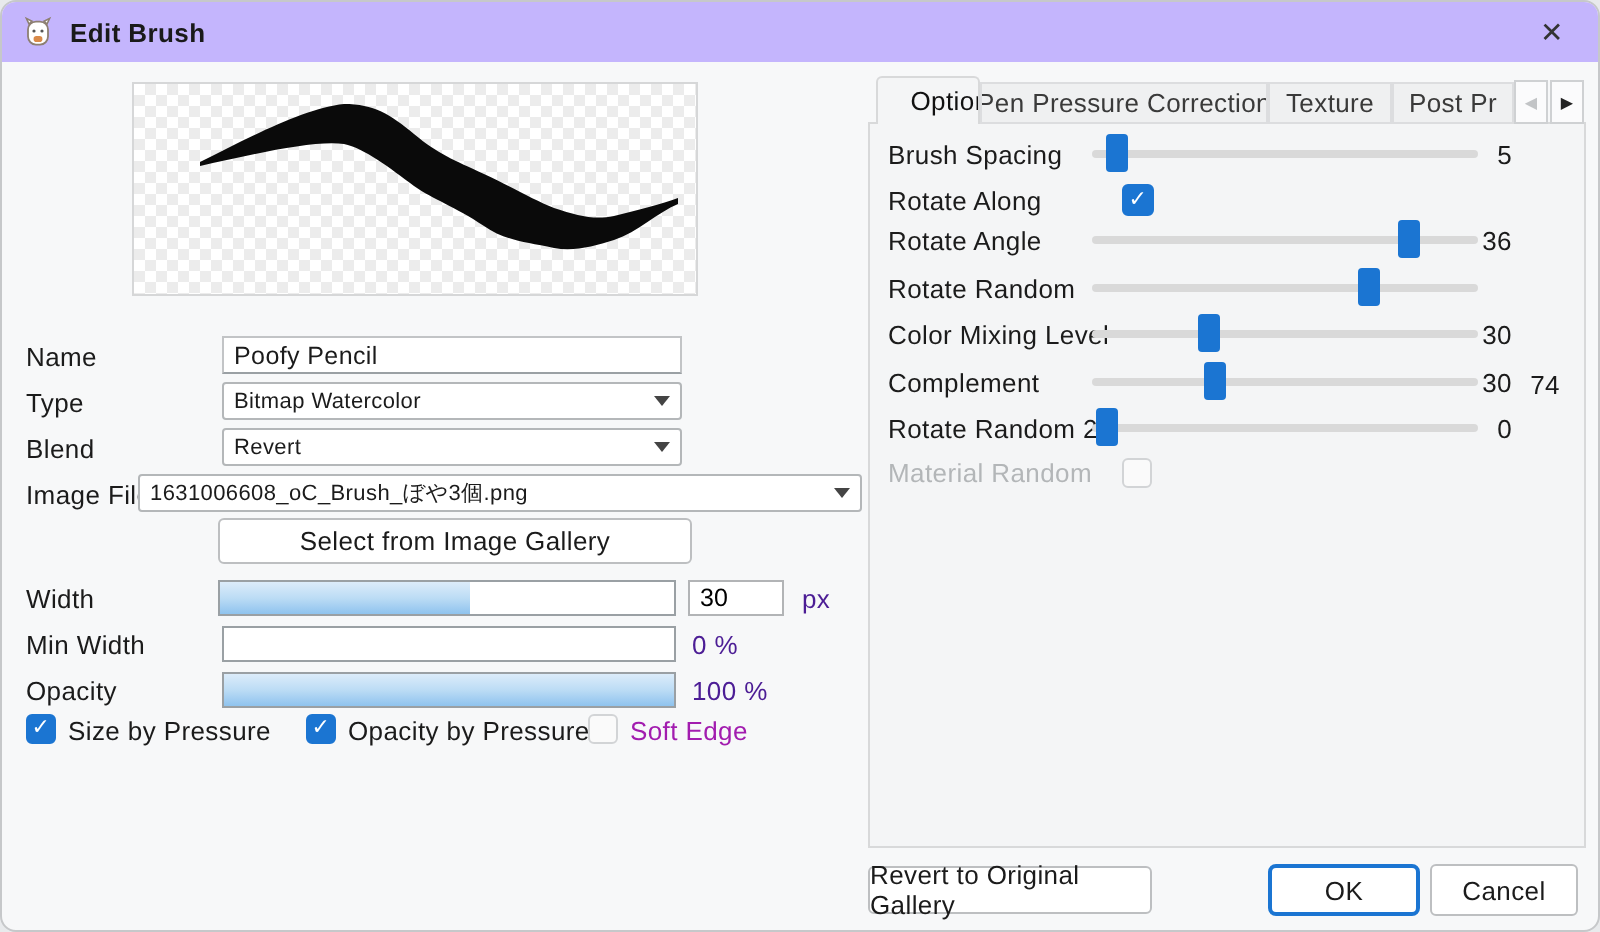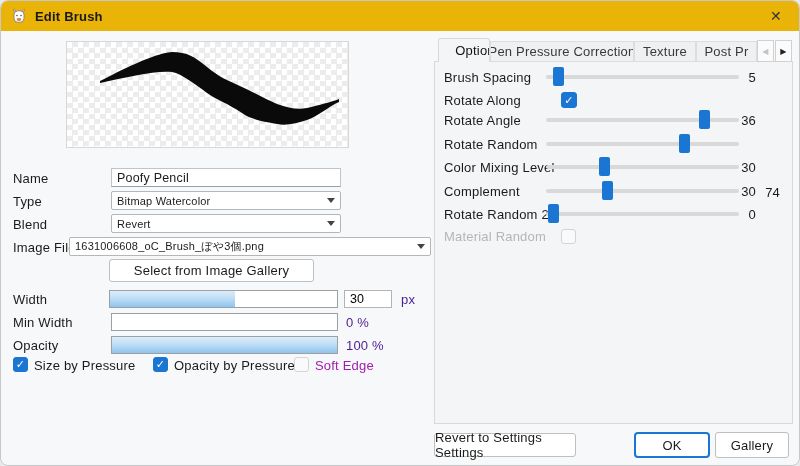--- a/index.html
+++ b/index.html
@@ -1,19 +1,19 @@
 <!DOCTYPE html>
 <html><head>
 <meta charset="utf-8">
 <style>
   html,body{margin:0;padding:0;background:#e8eaec;font-family:"Liberation Sans","DejaVu Sans",sans-serif;}
   #dialog{position:relative;width:800px;height:466px;background:#f7f8f9;border:1px solid #c6c8ca;
           border-radius:8px;overflow:hidden;box-sizing:border-box;color:#1b1b1b;font-size:13px;letter-spacing:.2px;}
   
-  #titlebar{position:absolute;left:0;top:0;width:100%;height:30px;background:#eab308;display:flex;align-items:center;}
+  #titlebar{position:absolute;left:0;top:0;width:100%;height:30px;background:#c4b5fd;display:flex;align-items:center;}
   #app-icon{margin-left:10px;width:16px;height:16px;}
   #title{margin-left:8px;font-size:13px;font-weight:600;color:#1a1a1a;}
   #close-btn{position:absolute;right:0;top:0;width:46px;height:30px;display:flex;align-items:center;justify-content:center;
              font-size:14px;color:#333;cursor:pointer;}
   
   #preview{position:absolute;left:65px;top:40px;width:281px;height:105px;border:1px solid #d6d7d8;background-color:#fff;
            background-image:conic-gradient(#ececec 25%,transparent 0 50%,#ececec 0 75%,transparent 0);
            background-size:11px 11px;}
   #preview svg{position:absolute;left:0;top:0;}
   
@@ -99,21 +99,21 @@
     <span class="val">Revert</span>
     <span class="caret"></span>
   </div>
 
   <div class="lbl" style="left:12px;top:239px;">Image File</div>
   <div class="combo" style="left:68px;top:236px;width:362px;">
     <span class="val">1631006608_oC_Brush_ぼや3個.png</span>
     <span class="caret"></span>
   </div>
 
-  <div class="btn" style="left:108px;top:258px;width:205px;height:23px;">Select from Image Gallery</div>
+  <div class="btn" style="left:108px;top:258px;width:237px;height:23px;">Select from Image Gallery</div>
 
   <div class="lbl" style="left:12px;top:291px;">Width</div>
   <div class="trackL" style="left:108px;top:289px;width:229px;">
     <div class="fill" style="width: 55%;"></div>
   </div>
   <input class="valbox" style="left: 343px; top: 289px;" value="30">
   <div class="valtext" style="left:400px;top:291px;">px</div>
 
   <div class="lbl" style="left:12px;top:314px;">Min Width</div>
   <div class="trackL" style="left:110px;top:312px;width:227px;">
@@ -190,17 +190,17 @@
   <div class="trackR" style="left:545px;top:211px;">
     <div class="handle" style="left: calc(1% - 0.11px);"></div>
   </div>
   <div class="rval" style="left:713px;top:206px;">0</div>
 
   <div class="lbl dis" style="left:443px;top:228px;">Material Random</div>
   <div class="cb dis" style="left:560px;top:228px;">
     
   </div>
 
-  <div class="btn" style="left:433px;top:432px;width:142px;height:24px;">Revert to Settings Settings</div>
+  <div class="btn" style="left:433px;top:432px;width:142px;height:24px;">Revert to Original Gallery</div>
   <div class="btn" id="ok-btn" style="left:633px;top:431px;width:76px;height:26px;">OK</div>
-  <div class="btn" style="left:714px;top:431px;width:74px;height:26px;">Gallery</div>
+  <div class="btn" style="left:714px;top:431px;width:74px;height:26px;">Cancel</div>
 
 </div>
 
 </body></html>

